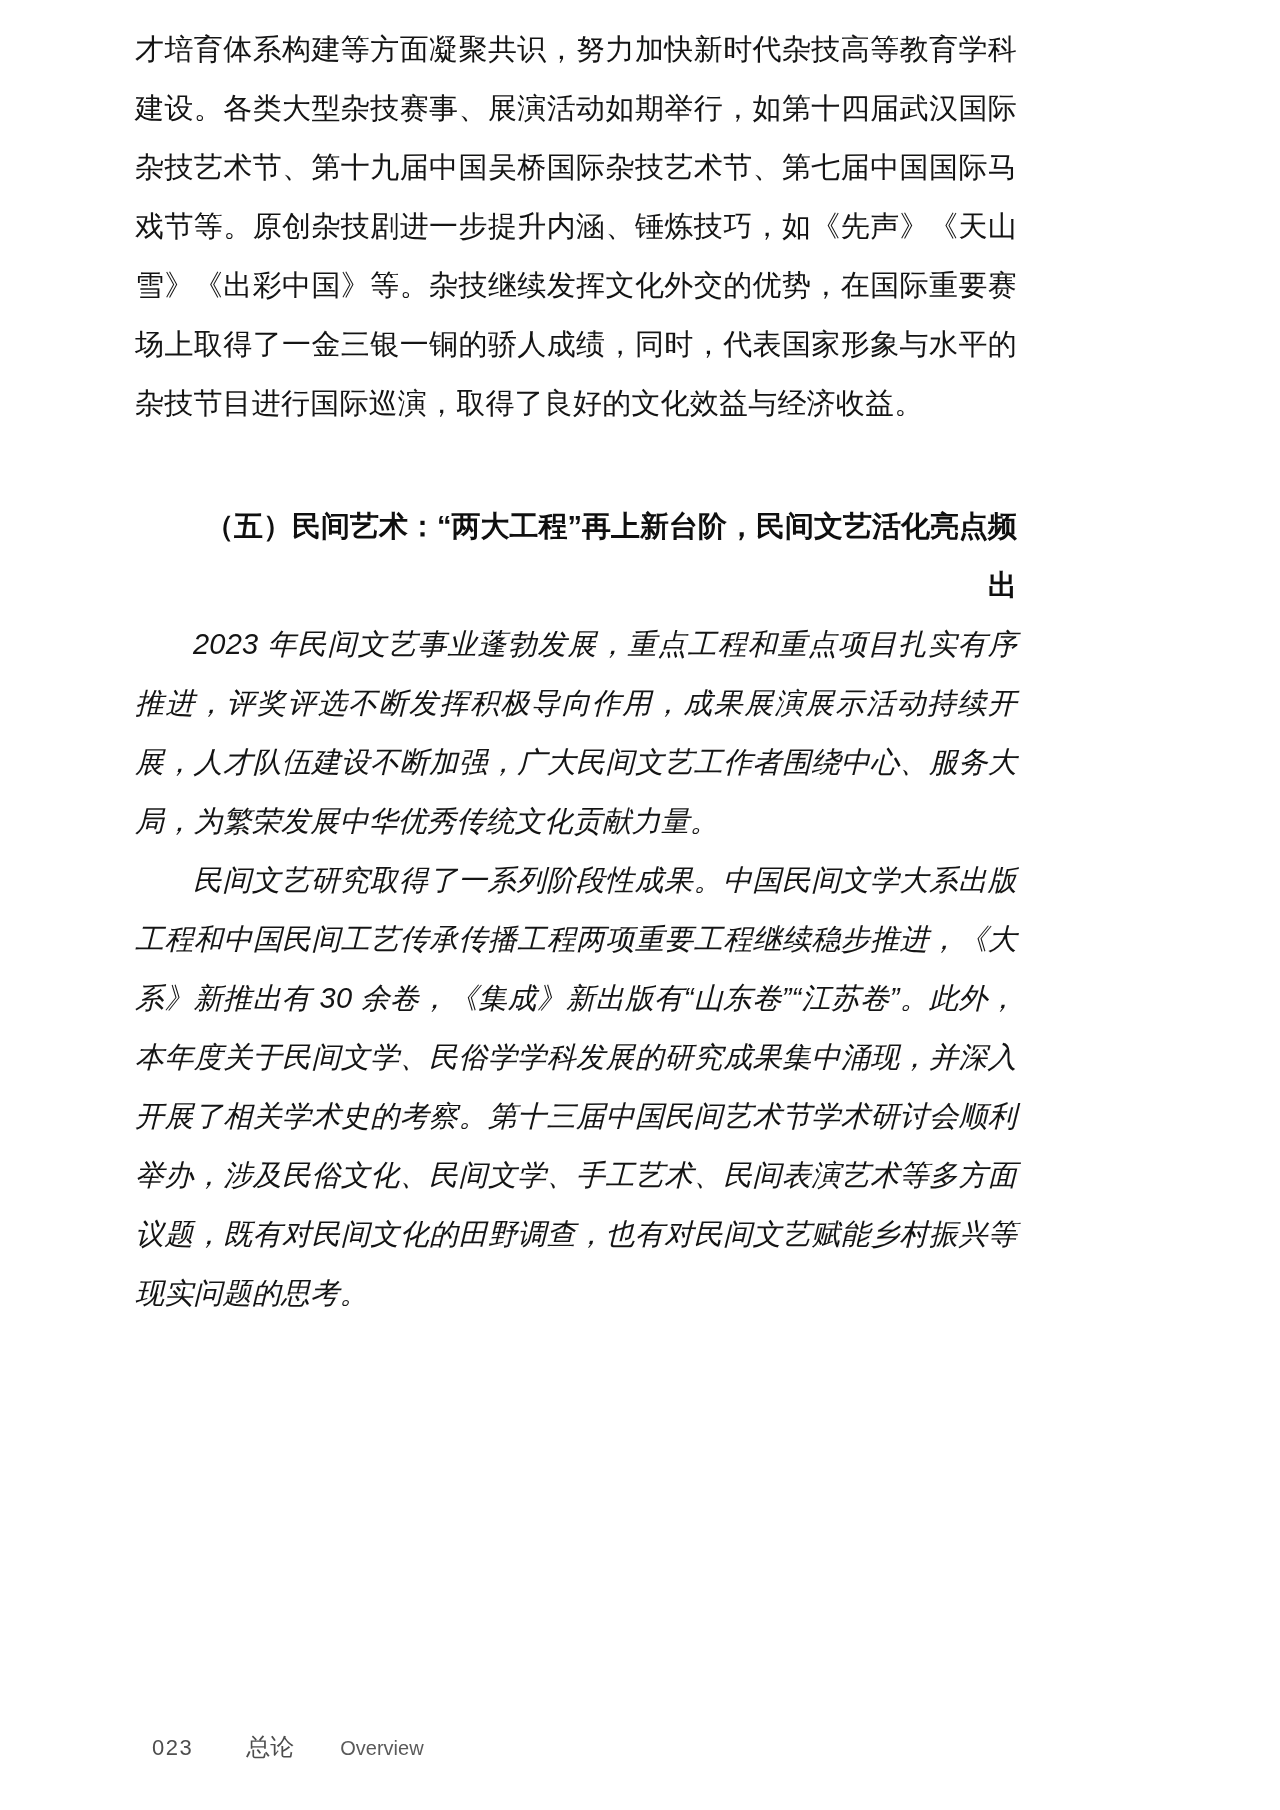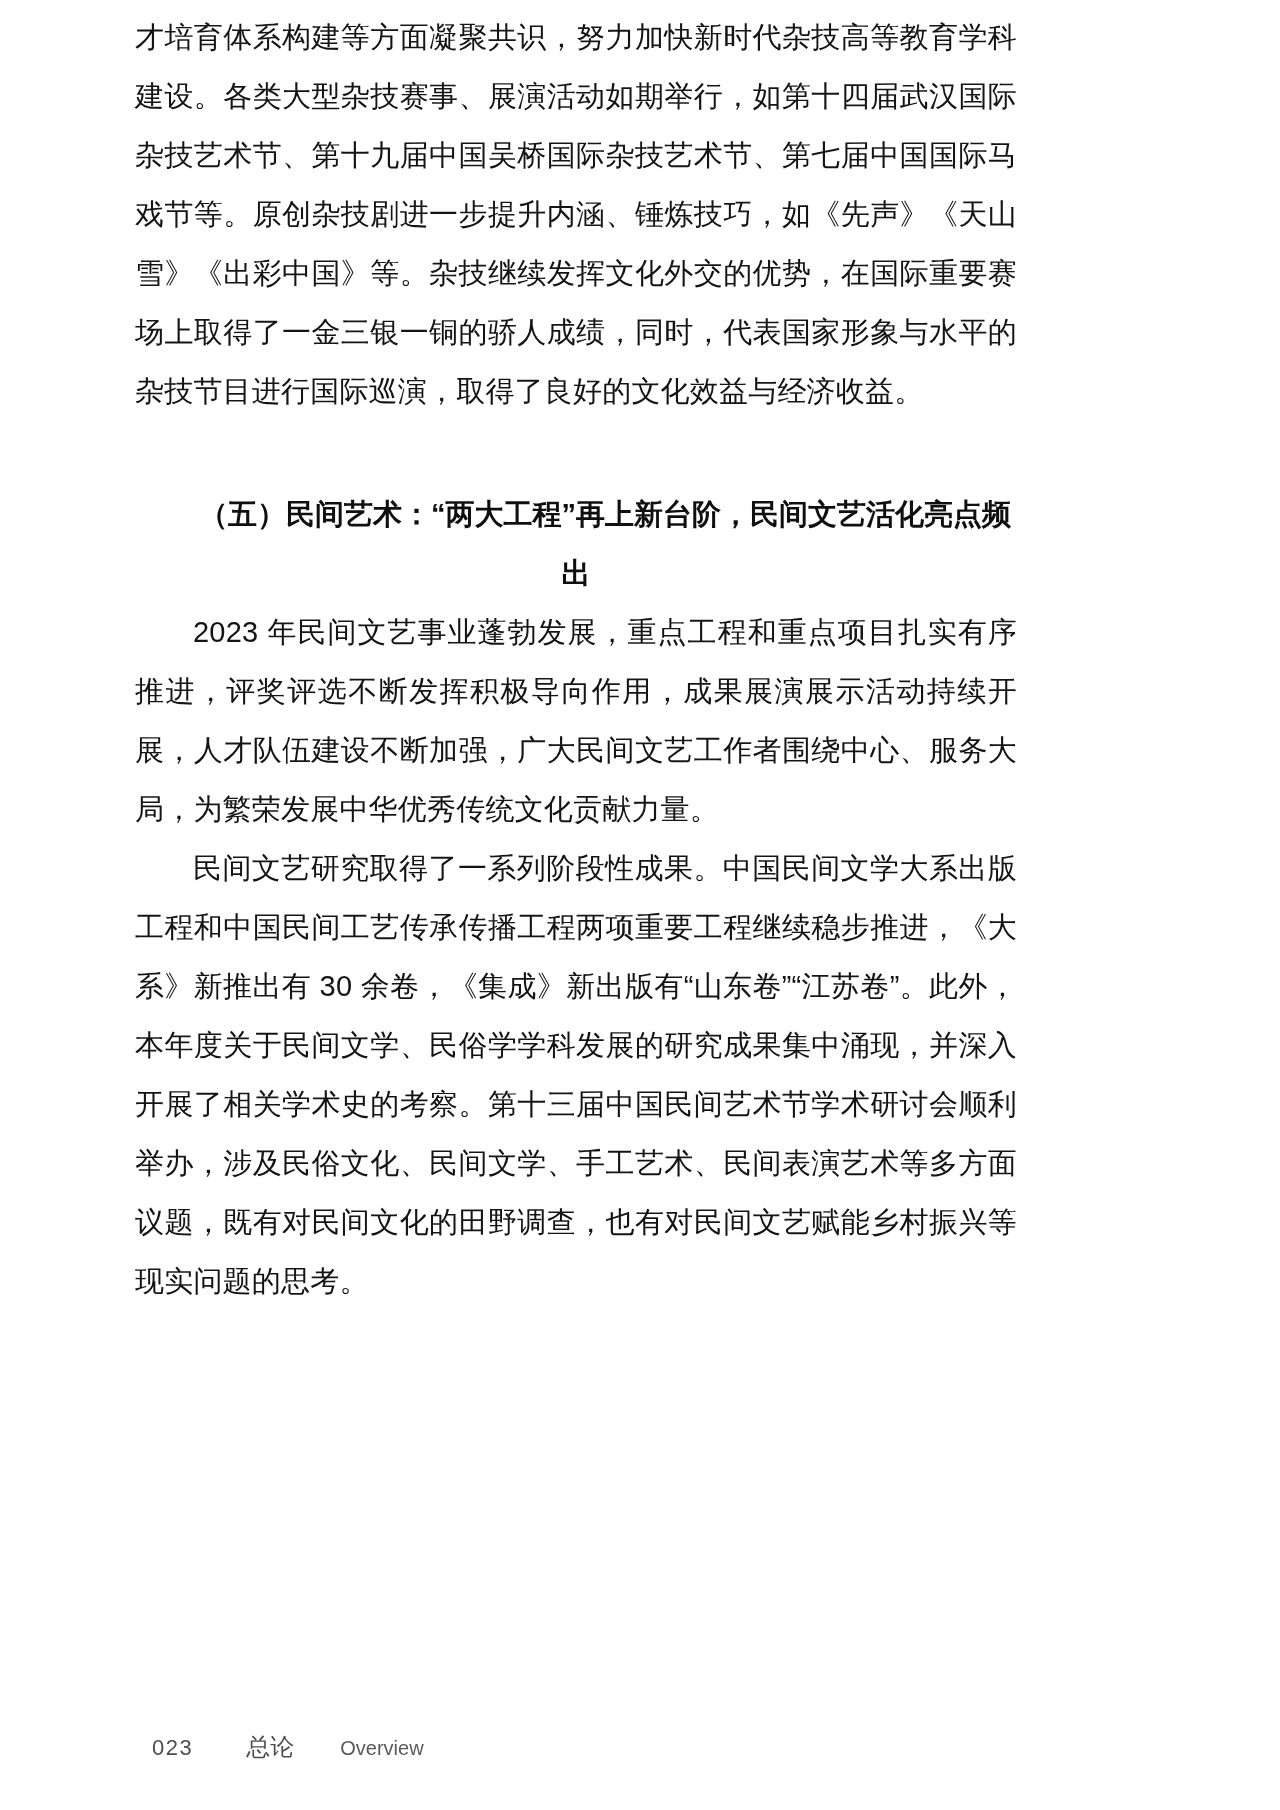--- a/index.html
+++ b/index.html
@@ -12,41 +12,42 @@
     width: 1280px;
     height: 1810px;
     background: #ffffff;
     overflow: hidden;
     font-family: "Liberation Sans", "DejaVu Sans", sans-serif;
     color: #141414;
   }
   .text-block {
     position: absolute;
     left: 135px;
-    top: 8px;
+    top: 20px;
     width: 882px;
   }
   .para {
     margin: 0;
     font-size: 29px;
     line-height: 59px;
     text-align: justify;
     letter-spacing: 0.2px;
     word-break: normal;
   }
   .para.ind {
     text-indent: 2em;
+    font-style: italic;
   }
   .heading {
     margin: 64px 0 0 0;
     font-size: 29px;
     line-height: 59px;
     font-weight: 700;
     text-indent: 2em;
-    text-align: center;
+    text-align: right;
     color: #0f0f0f;
   }
   .page-footer {
     position: absolute;
     left: 152px;
     top: 1731px;
     display: flex;
     align-items: baseline;
     gap: 34px;
   }

